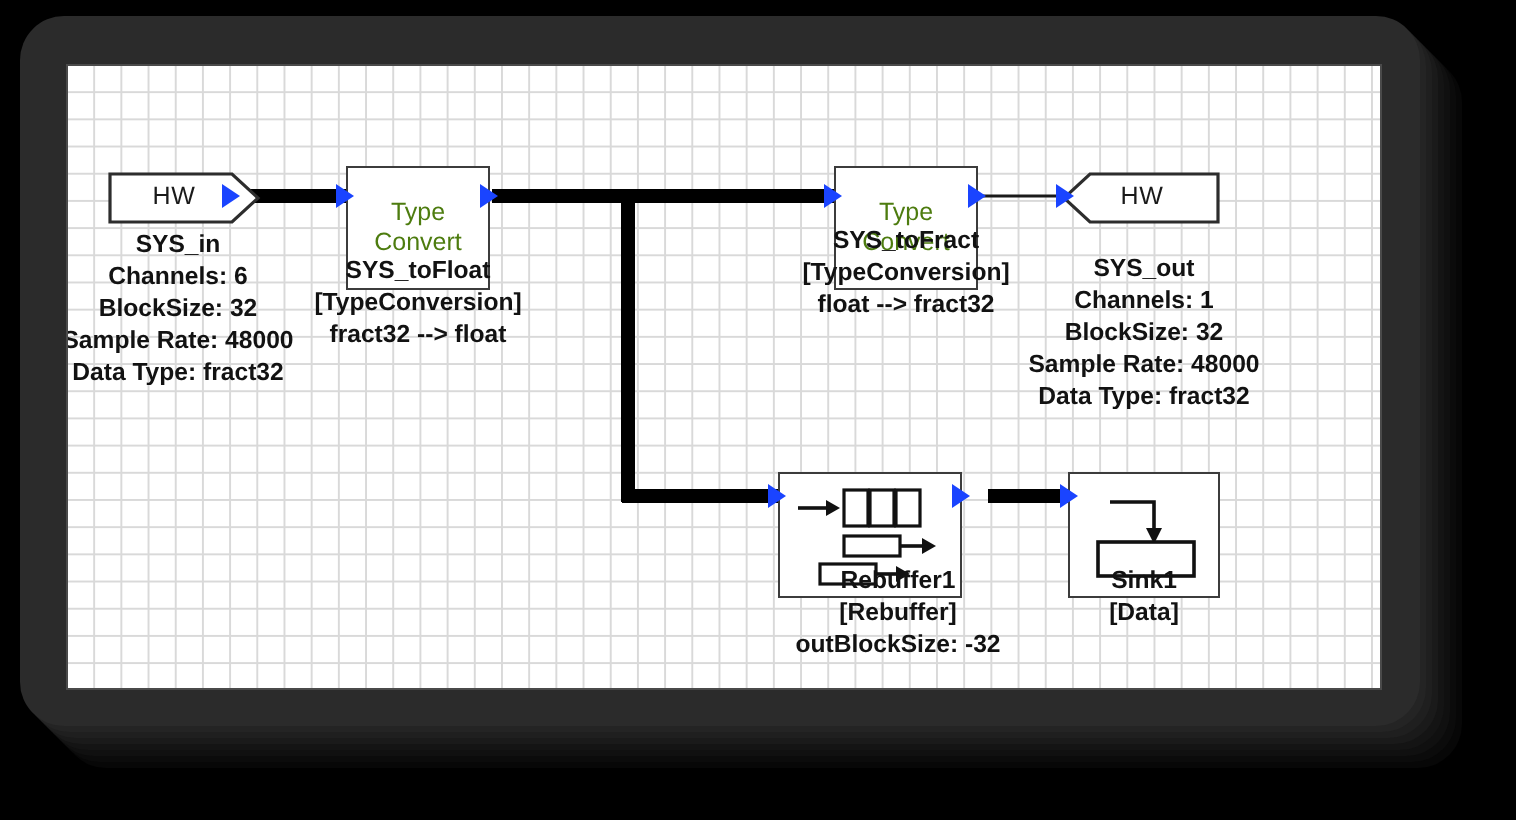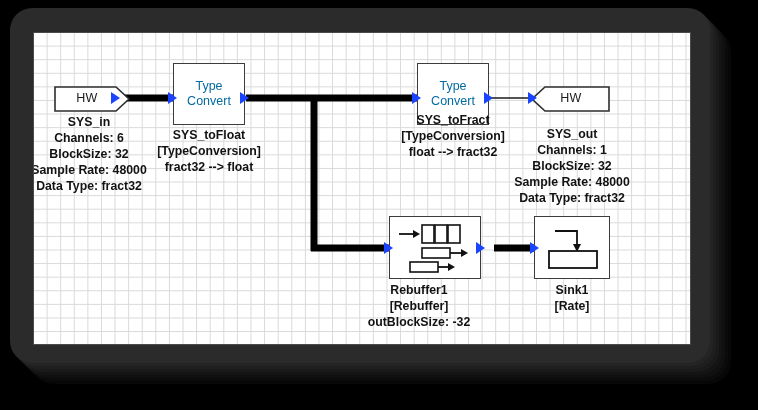--- a/index.html
+++ b/index.html
@@ -66,22 +66,23 @@
   }
 
   .boxnode {
     background: #ffffff;
     border: 1px solid #3c3c3c;
     display: flex;
     align-items: center;
     justify-content: center;
     text-align: center;
     font-size: 12.5px;
-    color: #0369a1;
+    color: #4d7c0f;
     line-height: 1.18;
+    margin-top: 20px;
   }
 
   .hwnode {
     position: absolute;
     width: 72px;
     height: 24px;
   }
   .hwnode .hwlabel {
     position: absolute;
     left: 0; top: 0; right: 0; bottom: 0;
@@ -204,30 +205,30 @@
         <line x1="59" y1="33" x2="71" y2="33" stroke="#111" stroke-width="1.8"></line>
         <polygon points="70,29 77,33 70,37" fill="#111"></polygon>
 
         <rect x="19" y="42" width="28" height="10" fill="#fff" stroke="#111" stroke-width="1.6"></rect>
         <line x1="47" y1="47" x2="58" y2="47" stroke="#111" stroke-width="1.8"></line>
         <polygon points="57,43 64,47 57,51" fill="#111"></polygon>
       </svg>
     </div>
     <div class="port in" style="left:350px; top:209px;"></div>
     <div class="port out" style="left:442px; top:209px;"></div>
-    <div class="caption" style="left:305px; top:250px; width:160px;">Rebuffer1
+    <div class="caption" style="left:335px; top:250px; width:160px;">Rebuffer1
 [Rebuffer]
 outBlockSize: -32</div>
 
     <div class="node boxnode" style="left:500px; top:183px; width:76px; height:63px; position:absolute;">
       <svg width="66" height="50" viewBox="0 0 66 50">
 
         <polyline points="16,8 38,8 38,22" fill="none" stroke="#111" stroke-width="1.8"></polyline>
         <polygon points="34,21 42,21 38,29" fill="#111"></polygon>
         <rect x="10" y="28" width="48" height="17" fill="#fff" stroke="#111" stroke-width="1.8"></rect>
       </svg>
     </div>
     <div class="port in" style="left:496px; top:209px;"></div>
     <div class="caption" style="left:478px; top:250px; width:120px;">Sink1
-[Rate]</div>
+[Data]</div>
 
   </div>
 </div>
 
 </body></html>

